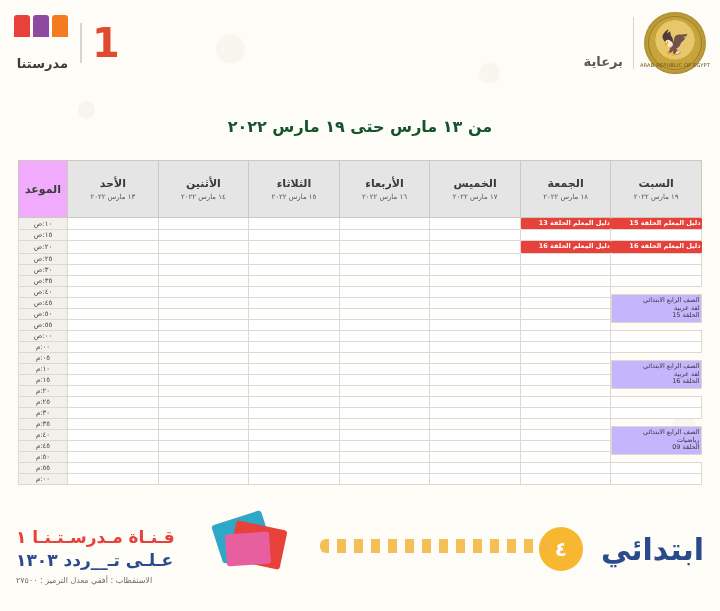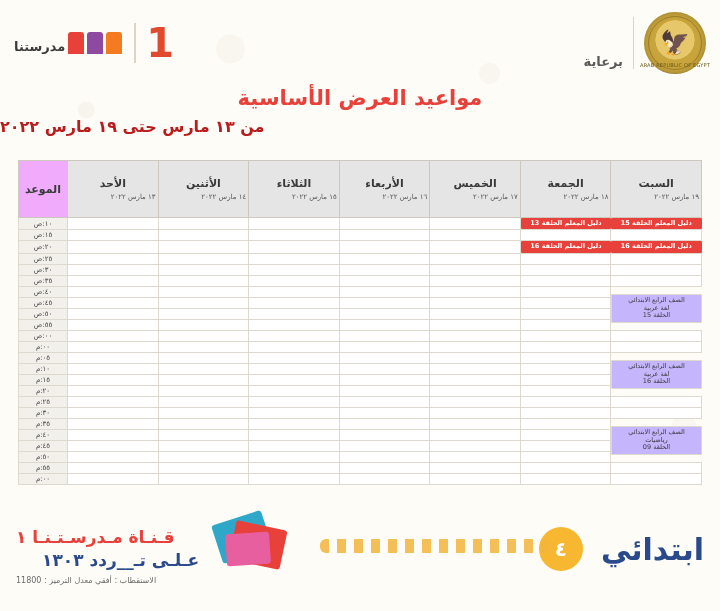--- a/index.html
+++ b/index.html
@@ -50,64 +50,64 @@
     white-space:nowrap;
   }
   .vdiv{width:1px;height:52px;background:#d8d4c8;}
   .patron{font-size:13px;color:#5a5a5a;font-weight:bold;margin-top:36px;}
 
   .hdr-left{display:flex;align-items:center;gap:12px;}
   .chan-num{
     font-size:40px;color:#e04a2f;font-weight:bold;line-height:1;
     padding-left:10px;border-left:2px solid #d9d5c9;
   }
-  .brand{display:flex;flex-direction:row;align-items:flex-end;gap:3px;}
+  .brand{display:flex;flex-direction:column;align-items:flex-start;gap:19px;}
   .brand-marks{display:flex;gap:3px;}
   .brand-marks i{display:block;width:16px;height:22px;border-radius:3px 3px 0 0;}
   .bm1{background:#f47b20;}
   .bm2{background:#8e4aa0;}
   .bm3{background:#e8413a;}
   .brand-name{font-size:13px;color:#3b3b3b;font-weight:bold;}
 
   
   .title-main{
     position:absolute;top:86px;left:0;right:0;text-align:center;
     font-size:21px;color:#e8403a;font-weight:bold;letter-spacing:.5px;
   }
   .title-sub{
-    position:absolute;top:117px;left:0;right:0;text-align:left;
-    font-size:16px;color:#b91c1c;font-weight:bold;
+    position:absolute;top:117px;left:0;right:0;text-align:center;
+    font-size:16px;color:#14532d;font-weight:bold;
   }
 
   
   .table-wrap{
     position:absolute;top:160px;right:18px;left:18px;
     display:flex;flex-direction:row;
   }
   table.sched{
     border-collapse:collapse;width:100%;table-layout:fixed;
     font-size:7px;
   }
   table.sched th.daycol{
     background:#e5e5e5;border:1px solid #ccc8bd;color:#3a3a3a;
     height:52px;vertical-align:middle;text-align:center;font-size:11px;
     font-weight:bold;padding:2px;
   }
-  table.sched th.daycol .dsub{display:block;font-size:7px;font-weight:normal;margin-top:3px;color:#555;text-align:right;}
+  table.sched th.daycol .dsub{display:block;font-size:7px;font-weight:normal;margin-top:3px;color:#555;}
   table.sched th.timehead{
     width:46px;background:#f0abfc;border:1px solid #ccc8bd;color:#3a3a3a;
     font-size:11px;font-weight:bold;
   }
   td.slot{border:1px solid #ddd9ce;height:10px;padding:0;background:#fff;}
   td.time{
     width:46px;border:1px solid #ddd9ce;background:#f2f0ea;color:#444;
     font-size:7px;text-align:center;height:10px;padding:0 7px;white-space:nowrap;
   }
   .evt{
-    font-size:6.5px;line-height:1.15;text-align:center;color:#fff;
+    font-size:6.5px;line-height:1.15;text-align:right;color:#fff;
     padding:2px 1px;box-sizing:border-box;border-radius:1px;
   }
   .evt.red{background:#e8403a;font-weight:bold;}
   .evt.gray{background:#c4b5fd;color:#3a3a3a;border:1px solid #ddd9ce;}
   td.evtcell{padding:0;vertical-align:middle;}
 
   
   .footer{position:absolute;bottom:0;right:0;left:0;height:112px;}
   .foot-badge{
     position:absolute;right:16px;bottom:40px;display:flex;align-items:center;gap:6px;
@@ -127,21 +127,21 @@
     position:absolute;left:210px;bottom:36px;width:86px;height:62px;
   }
   .book1{position:absolute;left:6px;top:4px;width:52px;height:40px;background:#2fa7c9;transform:rotate(-18deg);border-radius:3px;}
   .book2{position:absolute;left:22px;top:12px;width:52px;height:40px;background:#e8413a;transform:rotate(12deg);border-radius:3px;}
   .book3{position:absolute;left:16px;top:20px;width:44px;height:32px;background:#e85fa0;transform:rotate(-4deg);border-radius:3px;}
   .foot-text{
     position:absolute;left:16px;bottom:26px;text-align:left;direction:rtl;
   }
   .ft1{font-size:17px;color:#e8403a;font-weight:bold;line-height:1.35;margin-top:20px;}
   .ft2{font-size:17px;color:#e8403a;font-weight:bold;line-height:1.35;}
-  .ft3{font-size:17px;color:#2b4a8b;font-weight:bold;line-height:1.35;margin-left:26px;}
+  .ft3{font-size:17px;color:#2b4a8b;font-weight:bold;line-height:1.35;}
   .ft4{font-size:8px;color:#6b6b6b;margin-top:4px;}
 </style>
 </head>
 <body>
 
 <div class="page">
   <div class="bg-doodles"></div>
 
   <div class="header">
     <div class="hdr-right">
@@ -159,21 +159,20 @@
         <div class="brand-marks">
           <i class="bm1"></i>
             <i class="bm2"></i>
             <i class="bm3"></i>
         </div>
         <div class="brand-name">مدرستنا</div>
       </div>
     </div>
   </div>
 
-  <div class="title-main">مواعيد العرض الأساسية</div>
   <div class="title-sub">من ١٣ مارس حتى ١٩ مارس ٢٠٢٢</div>
 
   <div class="table-wrap">
     <table class="sched">
       <thead>
         <tr id="head-row">
             <th class="daycol"><span>السبت</span><span class="dsub">١٩ مارس ٢٠٢٢</span></th>
             <th class="daycol"><span>الجمعة</span><span class="dsub">١٨ مارس ٢٠٢٢</span></th>
             <th class="daycol"><span>الخميس</span><span class="dsub">١٧ مارس ٢٠٢٢</span></th>
             <th class="daycol"><span>الأربعاء</span><span class="dsub">١٦ مارس ٢٠٢٢</span></th>
@@ -440,16 +439,16 @@
     </div>
     <div class="dashes"></div>
     <div class="books">
       <div class="book1"></div>
         <div class="book2"></div>
         <div class="book3"></div>
     </div>
     <div class="foot-text">
       <div class="ft1">قـنـاة مـدرسـتـنـا ١</div>
       <div class="ft3">عـلـى تـ__ردد ١٣٠٣</div>
-      <div class="ft4">الاستقطاب : أفقي   معدل الترميز : 11800</div>
+      <div class="ft4">الاستقطاب : أفقي   معدل الترميز : ٢٧٥٠٠</div>
     </div>
   </div>
 </div>
 
 </body></html>

